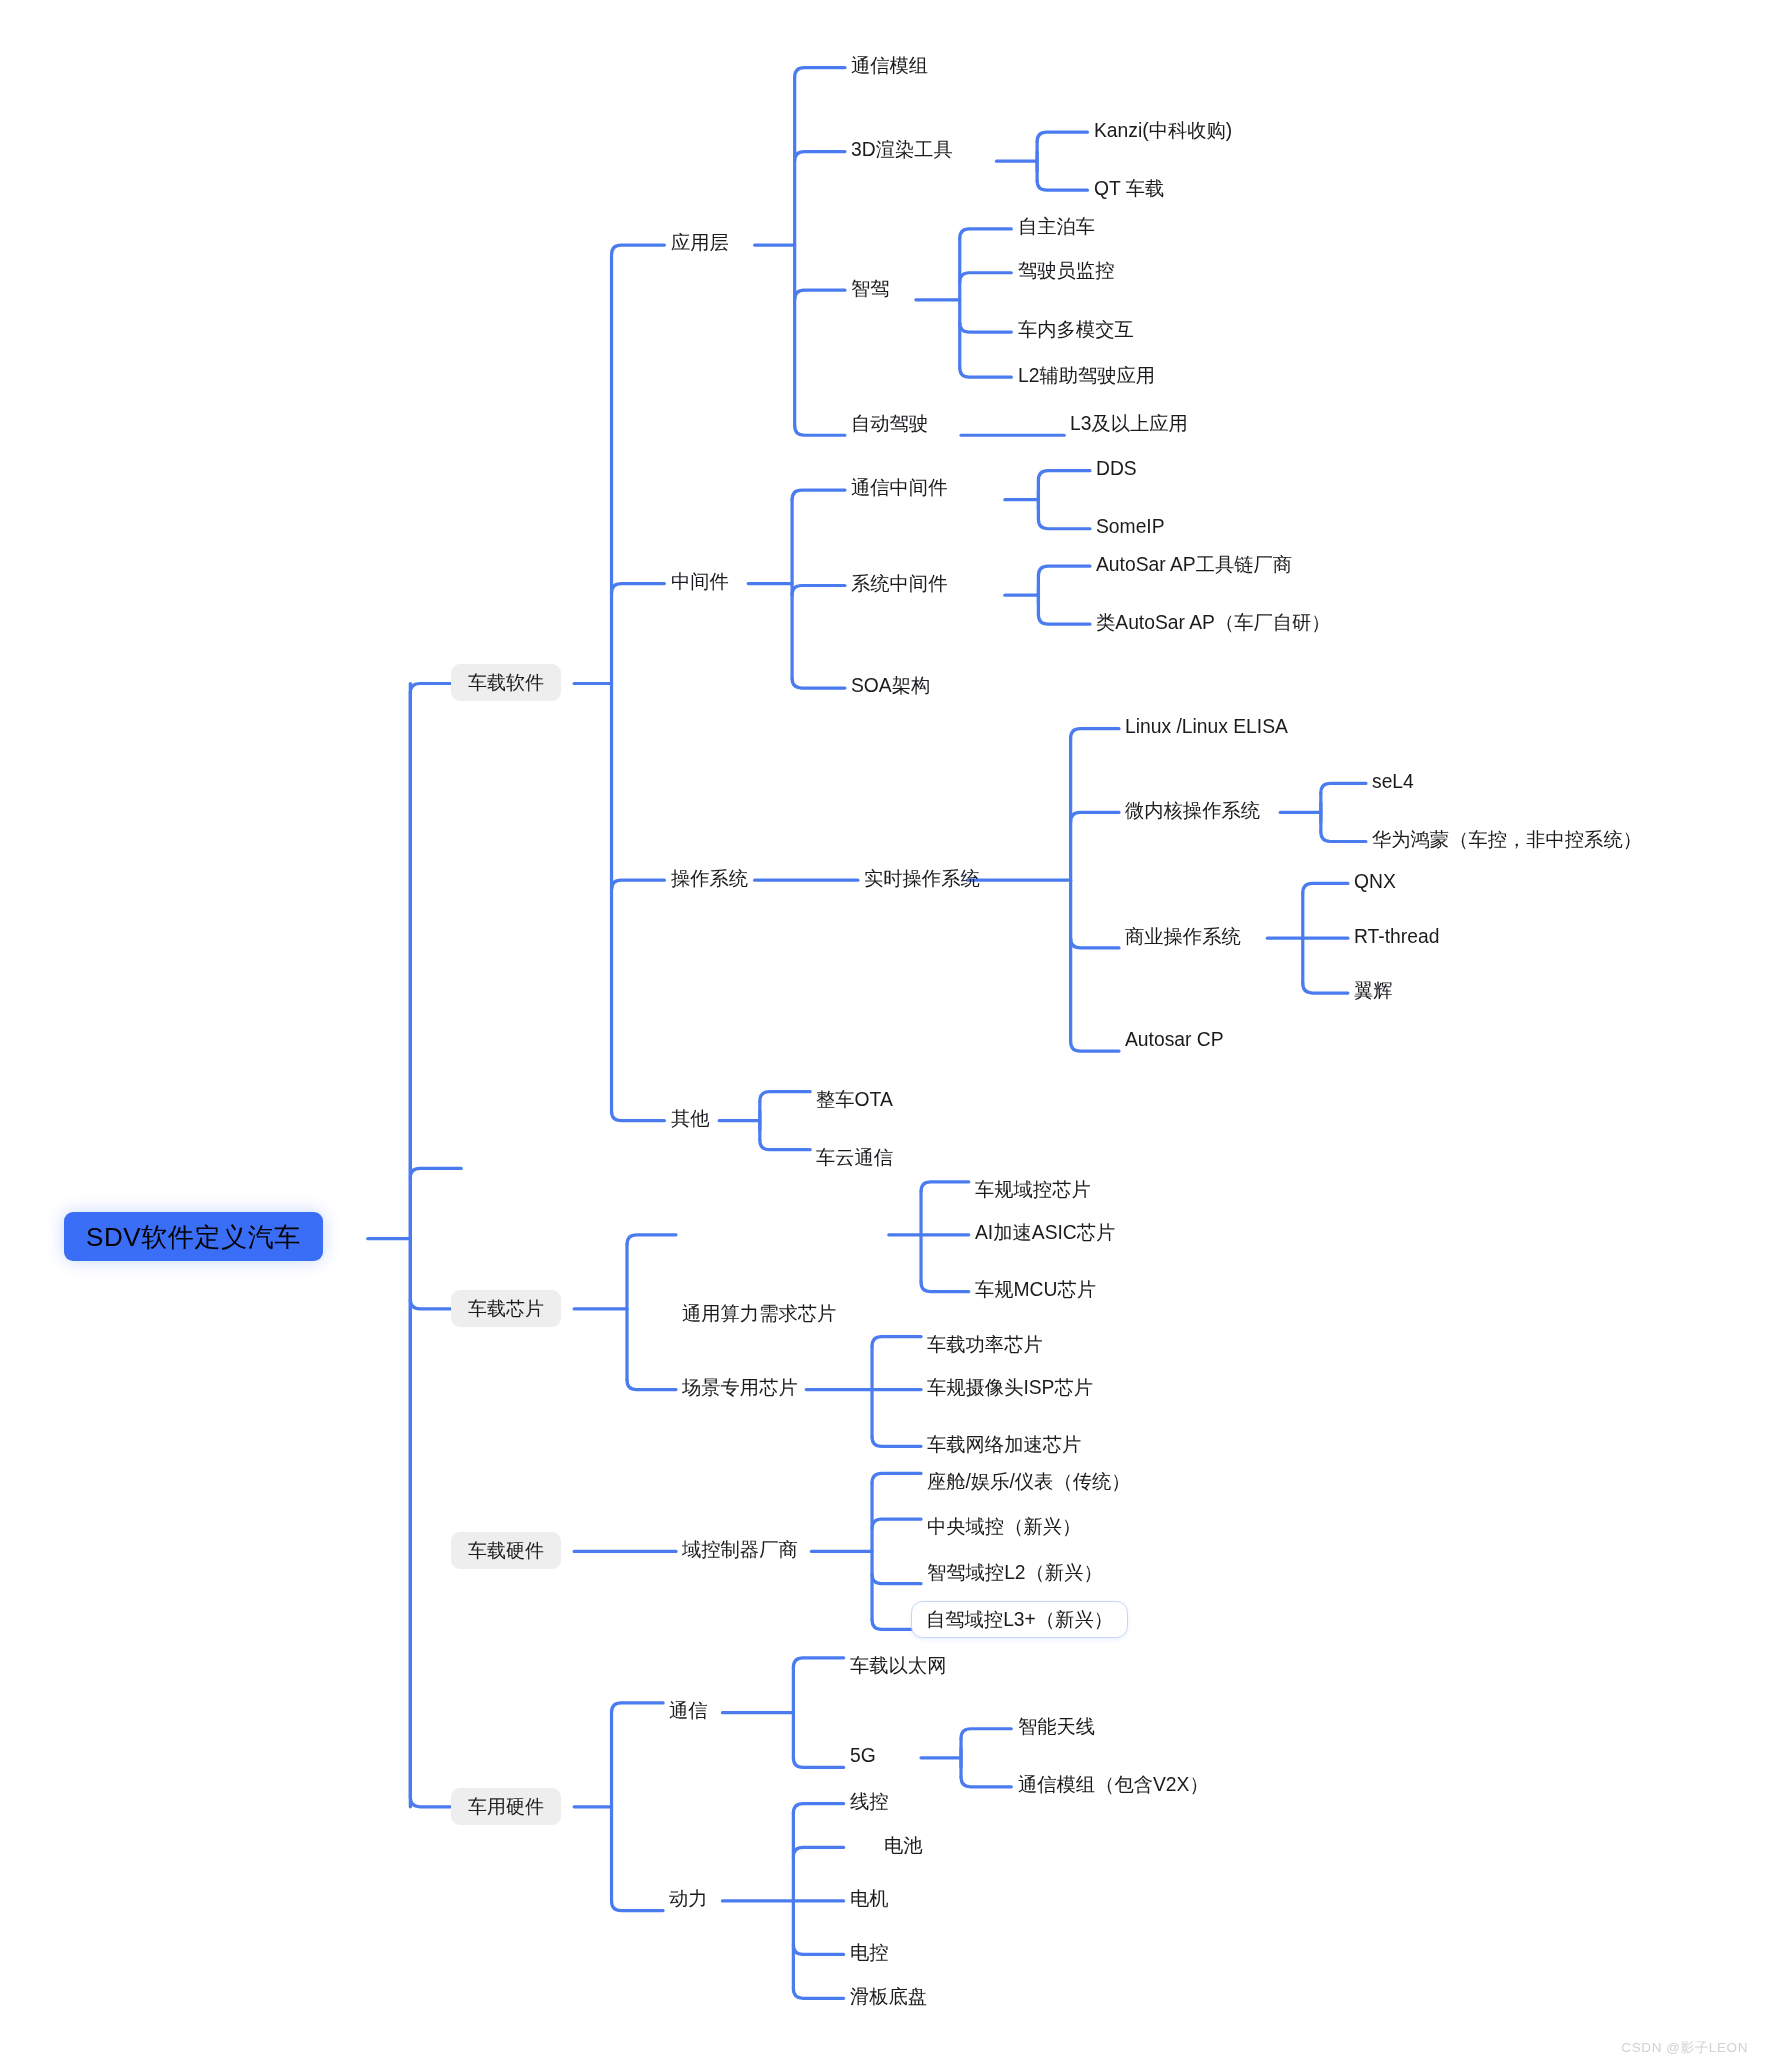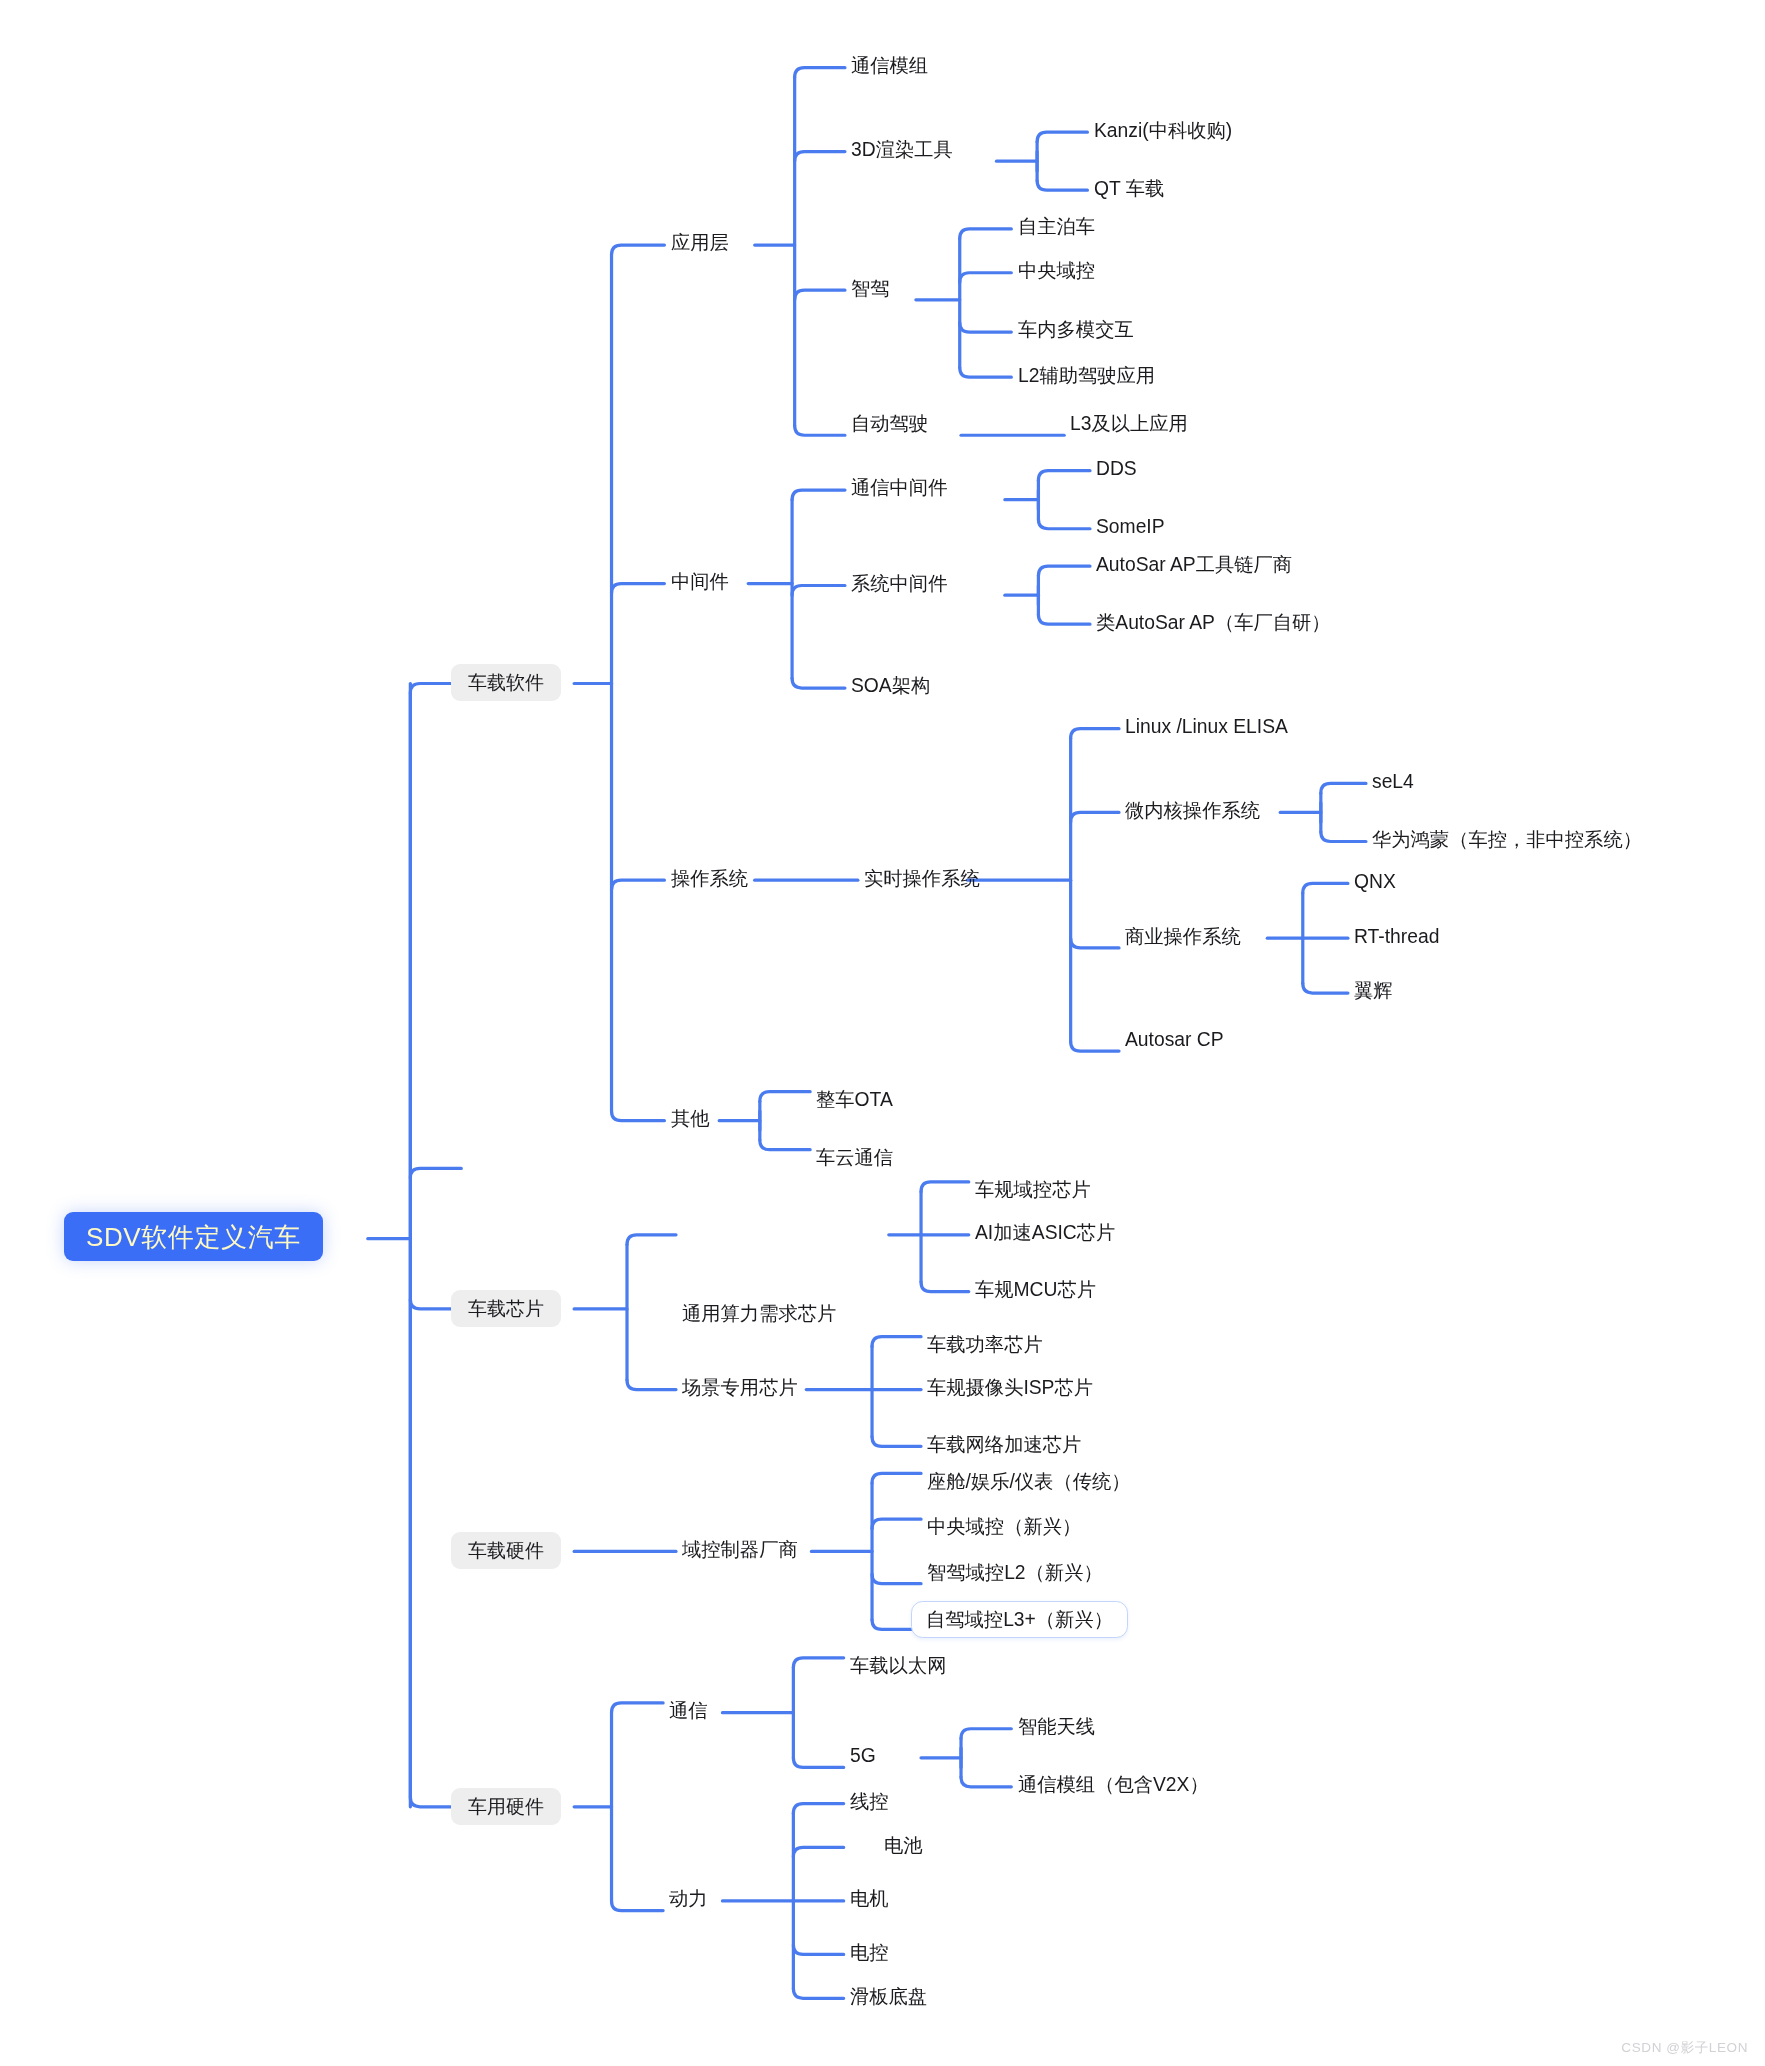--- a/index.html
+++ b/index.html
@@ -17,21 +17,21 @@
     position:absolute;
     white-space:nowrap;
     color:#1b1b1f;
     line-height:1;
     display:flex;
     align-items:center;
   }
   
   .n-root{
     background:#3b6ef6;
-    color:#fef9c3;
+    color:#000000;
     border-radius:9px;
     padding:11.6px 22px;
     font-size:26px;
     box-shadow:0 0 17px rgba(59,110,246,0.28);
     letter-spacing:0.6px;
   }
   
   .n-l1{
     background:#eeeeef;
     border-radius:9px;
@@ -233,21 +233,21 @@
     <span>QT 车载</span>
   </div>
 
   <div class="node n-l3" style="left:851px;top:279px;">
     <span>智驾</span>
   </div>
   <div class="node n-l4" style="left:1018px;top:217px;">
     <span>自主泊车</span>
   </div>
   <div class="node n-l4" style="left:1018px;top:261px;">
-    <span>中央域控</span>
+    <span>驾驶员监控</span>
   </div>
   <div class="node n-l4" style="left:1018px;top:320px;">
     <span>车内多模交互</span>
   </div>
   <div class="node n-l4" style="left:1018px;top:366px;">
     <span>L2辅助驾驶应用</span>
   </div>
 
   <div class="node n-l3" style="left:851px;top:414px;">
     <span>自动驾驶</span>

